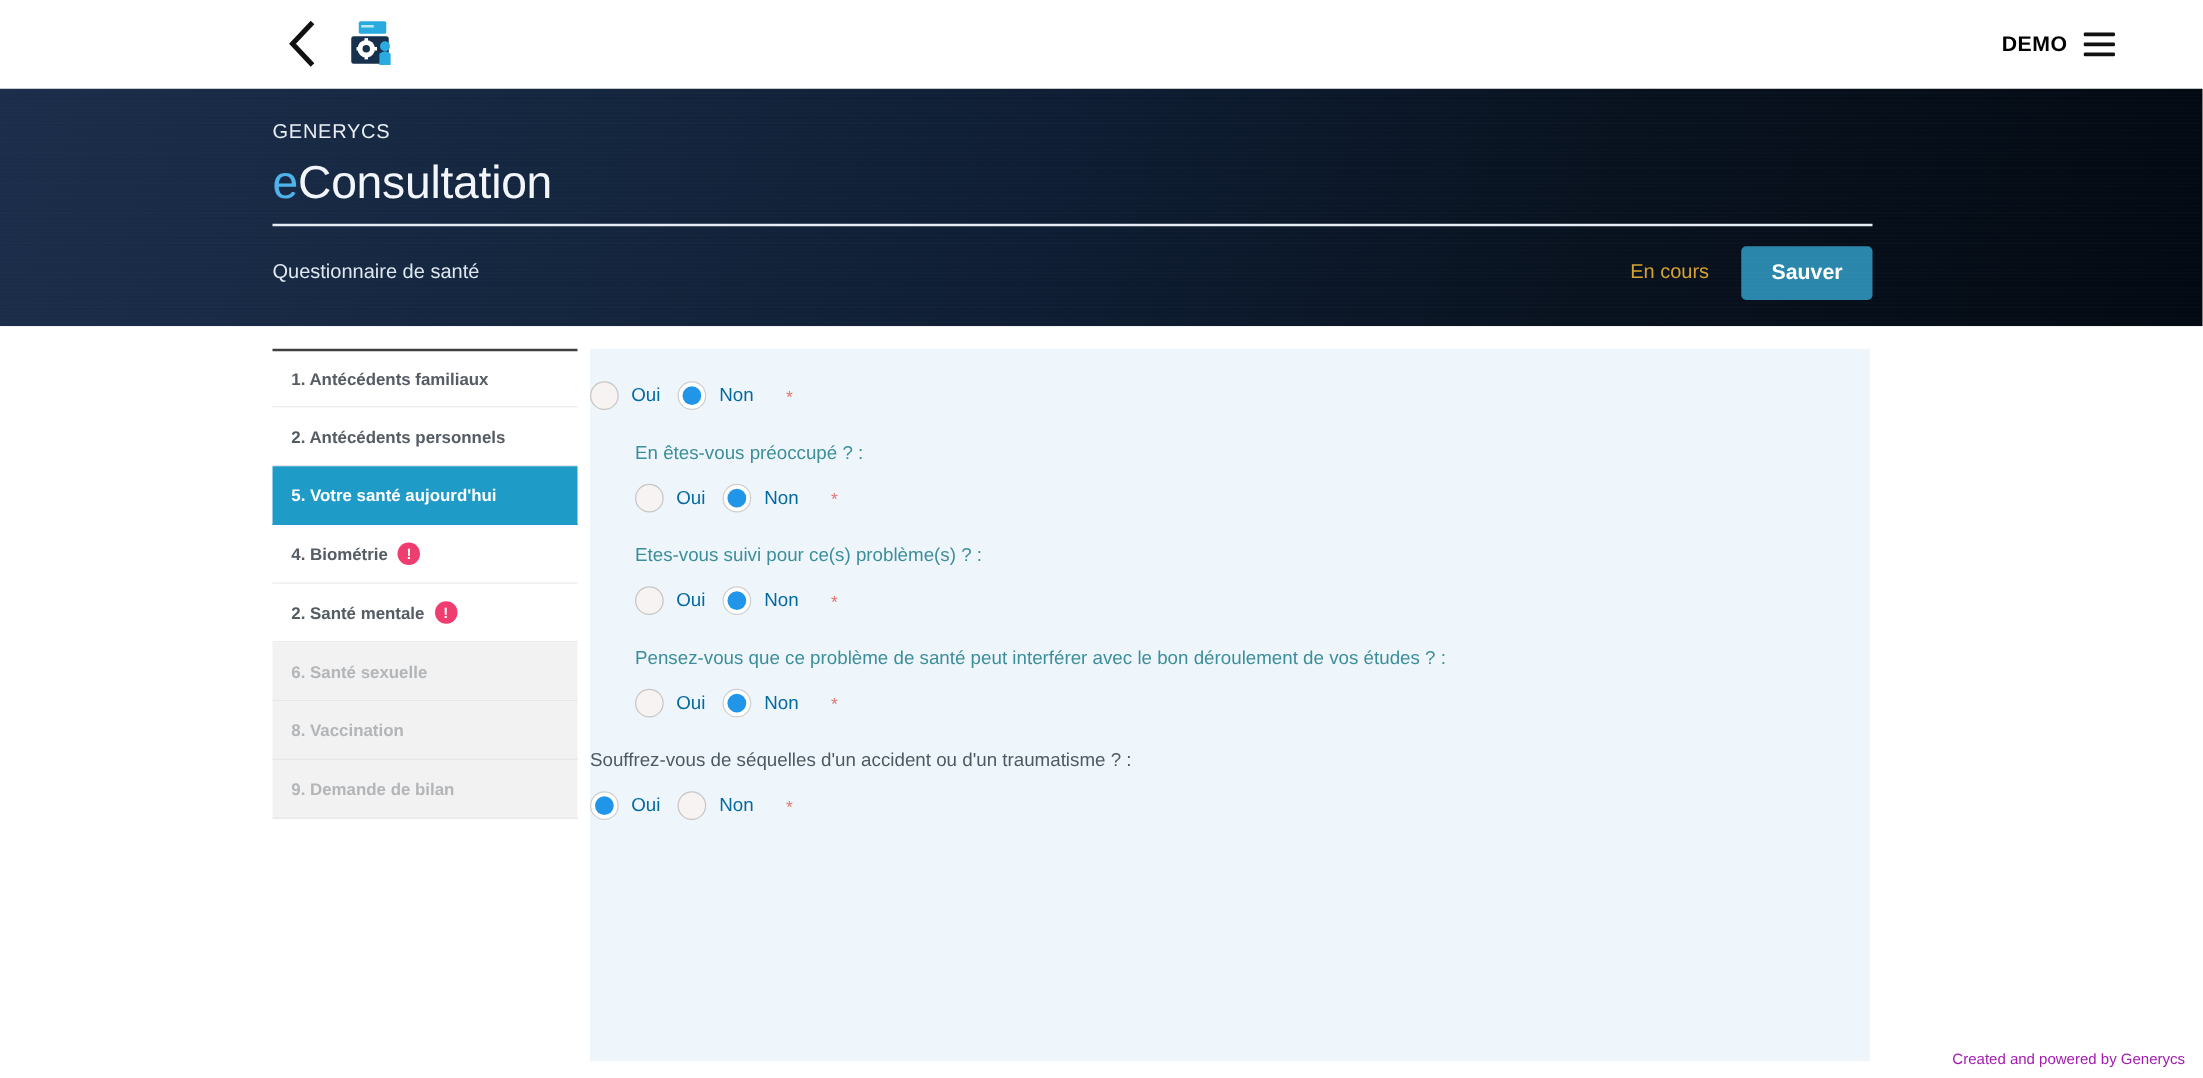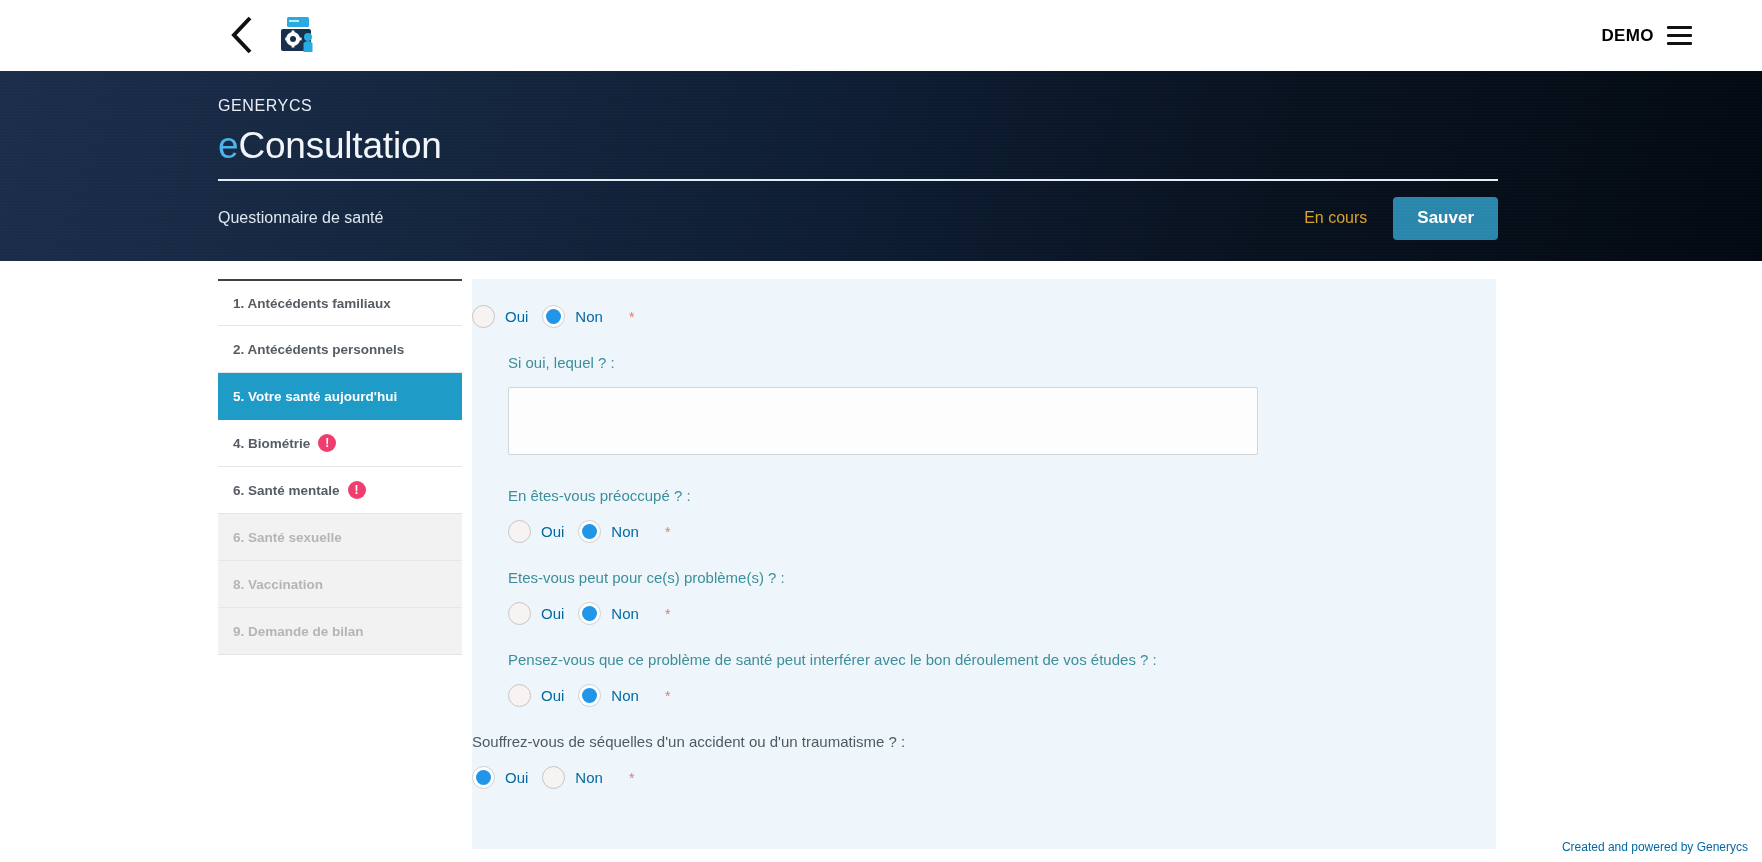--- a/index.html
+++ b/index.html
@@ -146,21 +146,21 @@
   .note-box {
     width: 750px; height: 68px;
     background: #fdfdfd; border: 1px solid #cfd6d9; border-radius: 2px;
     margin-bottom: 24px; position: relative; resize: none;
     font-family: "Liberation Sans", sans-serif; font-size: 14px; color: #333;
     padding: 8px 10px;
   }
 
   .footer-note {
     position: absolute; right: 14px; bottom: 8px;
-    font-size: 12px; color: #0369a1; margin-left: 24px;
+    font-size: 12px; color: #a21caf; margin-left: 24px;
   }
 </style>
 </head>
 <body>
 
 <div class="topbar">
   <div class="back-arrow">
     <svg width="26" height="40" viewBox="0 0 26 40">
       <polyline points="21,3 5,20 21,37" fill="none" stroke="#111111" stroke-width="4"></polyline>
     </svg>
@@ -221,21 +221,21 @@
         <span>2. Antécédents personnels</span>
       </div>
     <div class="nav-item active">
         <span>5. Votre santé aujourd'hui</span>
       </div>
     <div class="nav-item">
         <span>4. Biométrie</span>
         <span class="warn-badge">!</span>
       </div>
     <div class="nav-item">
-        <span>6. Santé mentale</span>
+        <span>2. Santé mentale</span>
         <span class="warn-badge">!</span>
       </div>
     <div class="nav-item disabled">
         <span>6. Santé sexuelle</span>
       </div>
     <div class="nav-item disabled">
         <span>8. Vaccination</span>
       </div>
     <div class="nav-item disabled">
         <span>9. Demande de bilan</span>
@@ -247,38 +247,34 @@
     <div class="q-block" style="padding-left:0;">
       <div class="radio-row">
         <span class="radio"></span>
         <span class="radio-label">Oui</span>
         <span class="radio on"></span>
         <span class="radio-label">Non</span>
         <span class="req-star">*</span>
       </div>
     </div>
 
-    <div class="q-block indent">
-      <div class="q-label sub">Si oui, lequel ? :</div>
-      <textarea class="note-box" placeholder="" style=""></textarea>
-    </div>
 
     <div class="q-block indent">
       <div class="q-label sub">En êtes-vous préoccupé ? :</div>
       <div class="radio-row">
         <span class="radio"></span>
         <span class="radio-label">Oui</span>
         <span class="radio on"></span>
         <span class="radio-label">Non</span>
         <span class="req-star">*</span>
       </div>
     </div>
 
     <div class="q-block indent">
-      <div class="q-label sub">Etes-vous peut pour ce(s) problème(s) ? :</div>
+      <div class="q-label sub">Etes-vous suivi pour ce(s) problème(s) ? :</div>
       <div class="radio-row">
         <span class="radio"></span>
         <span class="radio-label">Oui</span>
         <span class="radio on"></span>
         <span class="radio-label">Non</span>
         <span class="req-star">*</span>
       </div>
     </div>
 
     <div class="q-block indent">

